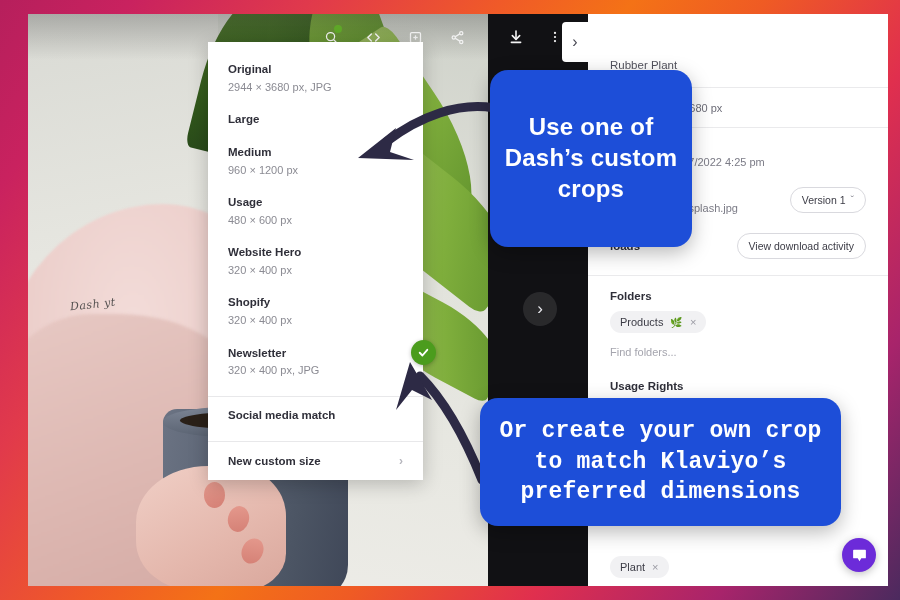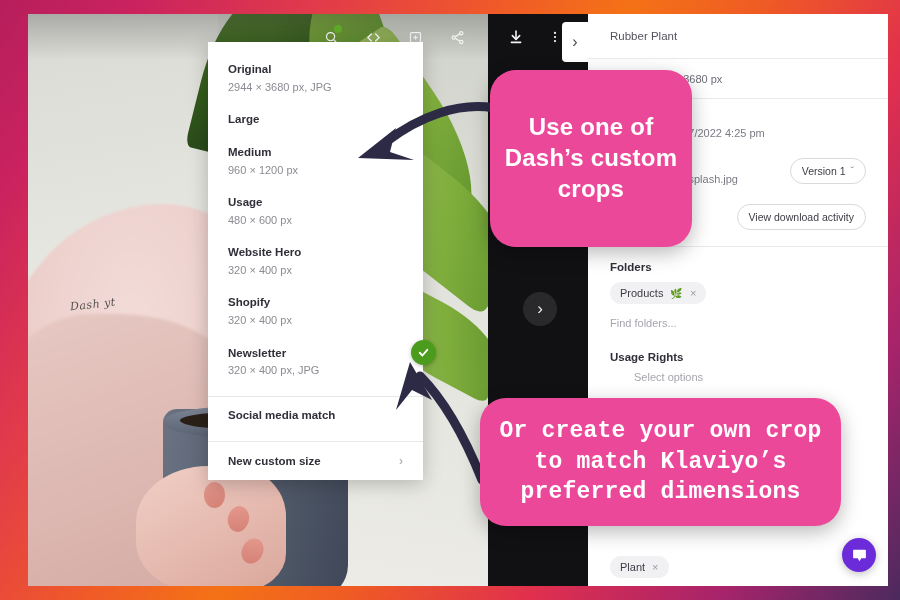--- a/index.html
+++ b/index.html
@@ -170,20 +170,21 @@
     position:absolute; left:-26px; top:8px;
     width:26px; height:40px; background:#fff;
     border-radius:4px 0 0 4px;
     display:flex; align-items:center; justify-content:center;
     color:#4a4a55; cursor:pointer;
   }
   .sb-header {
     height:45px; display:flex; align-items:center;
     padding-left: 22px; font-size: 11.5px; color:#53535e;
     border-bottom:1px solid #eaeaec;
+    margin-top:29px;
   }
   .sb-meta {
     height:40px; display:flex; align-items:center; gap:8px;
     padding-left: 22px; font-size: 11px; color:#6d6d78;
     border-bottom:1px solid #eaeaec;
   }
   .sb-dotsep { color:#b0b0b8; }
   .sb-block { padding: 11px 22px 0 22px; }
   .sb-lbl { font-size: 11.5px; font-weight:700; color:#2f2f39; }
   .sb-val { font-size: 11px; color:#7b7b86; margin-top:3px; line-height:1.5; }
@@ -210,22 +211,22 @@
     position:absolute; right:12px; bottom:14px;
     width:34px; height:34px; border-radius:50%;
     background:#6c2bd9;
     display:flex; align-items:center; justify-content:center;
     box-shadow: 0 2px 8px rgba(0,0,0,.25); cursor:pointer;
   }
 
   
   .callout {
     position:absolute;
-    background:#ec4899; color:#fff;
-    border-radius: 26px;
+    background:#1d4ed8; color:#fff;
+    border-radius: 18px;
     text-align:center;
     font-weight: 700;
     letter-spacing:.2px;
     box-shadow: 0 6px 20px rgba(0,0,0,.28);
   }
   #callout1 {
     left: 462px; top: 56px; width: 202px; height: 177px;
     font-size: 24px; line-height: 1.28;
     display:flex; align-items:center; justify-content:center;
     padding: 0 14px;

